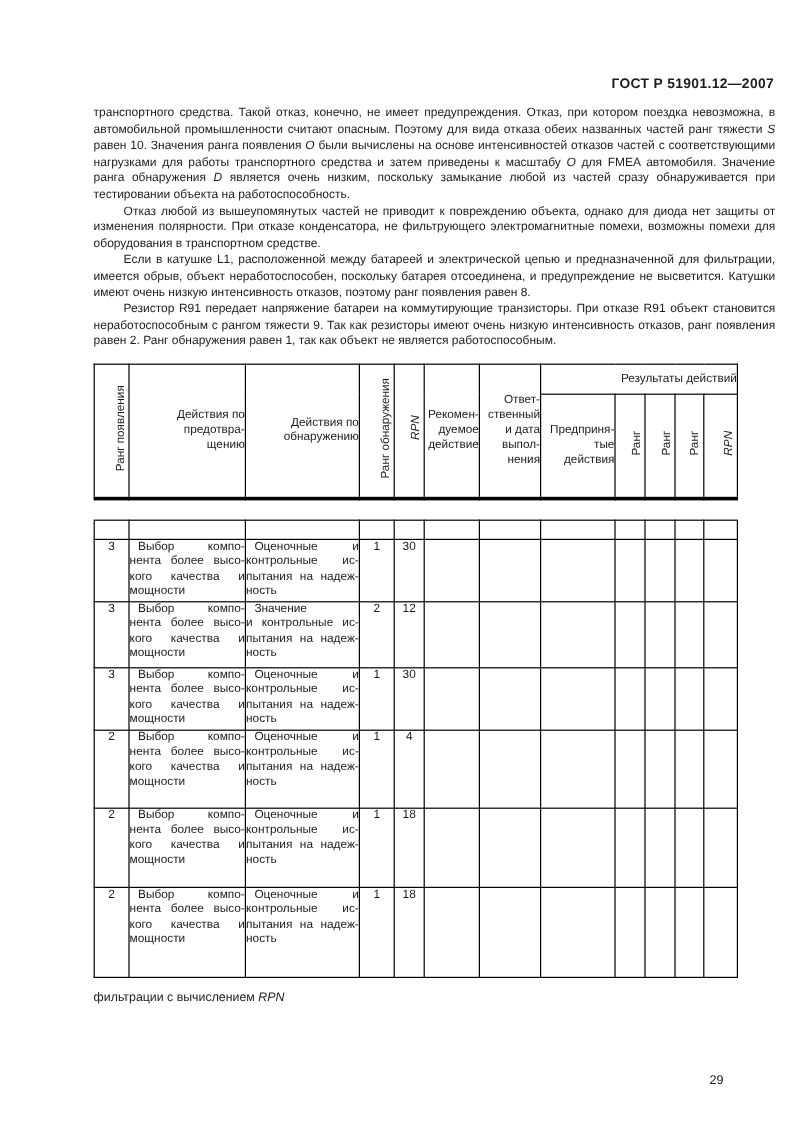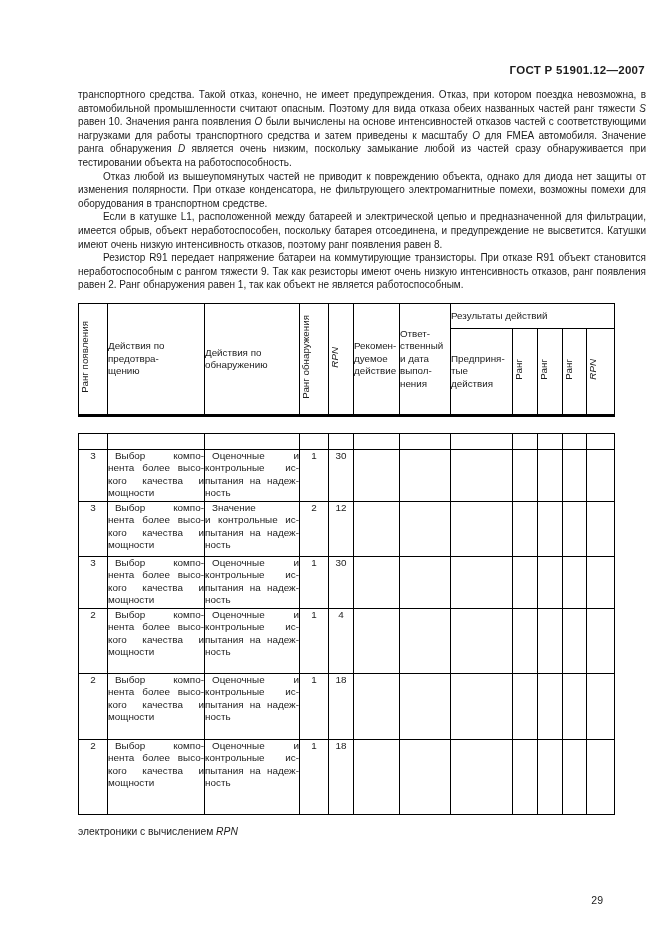--- a/index.html
+++ b/index.html
@@ -18,21 +18,21 @@
   .body-text p { margin:0; }
   .body-text p.ind { text-indent:25px; }
   .it { font-style:italic; }
 
   table.fmea {
     position:absolute; top:303px; left:47px;
     border-collapse:collapse; table-layout:fixed; width:537px;
     background:#ffffff;
   }
   table.fmea th, table.fmea td { border:1px solid #000; padding:0; font-weight:normal; }
-  thead th { font-size:9.8px; line-height:12.5px; text-align:left; vertical-align:middle; }
+  thead th { font-size:9.8px; line-height:12.5px; text-align:right; vertical-align:middle; }
   tr.hdr-group { height:25px; }
   tr.hdr-main  { height:87px; }
   .pre { white-space:pre-line; }
   .vtext {
     display:inline-block; writing-mode:vertical-rl; transform:rotate(180deg);
     white-space:nowrap; font-size:9.8px;
   }
   tr.spacer-full td { border-top:3px solid #000; border-left:none; border-right:none; height:16px; }
   tr.spacer-cells td { height:15px; }
   tbody tr:nth-child(3) { height:52px; }
@@ -266,17 +266,17 @@
           <td class="num"></td>
           <td class="num"></td>
           <td class="num"></td>
           <td class="num"></td>
           <td class="num"></td>
           <td class="num"></td>
         </tr>
       </tbody>
   </table>
 
-  <div class="footer-caption"><span>электроники с вычислением </span><span class="it">RPN</span></div>
+  <div class="footer-caption"><span>фильтрации с вычислением </span><span class="it">RPN</span></div>
 
   <div class="page-number">29</div>
 
 </div>
 
 </body></html>

